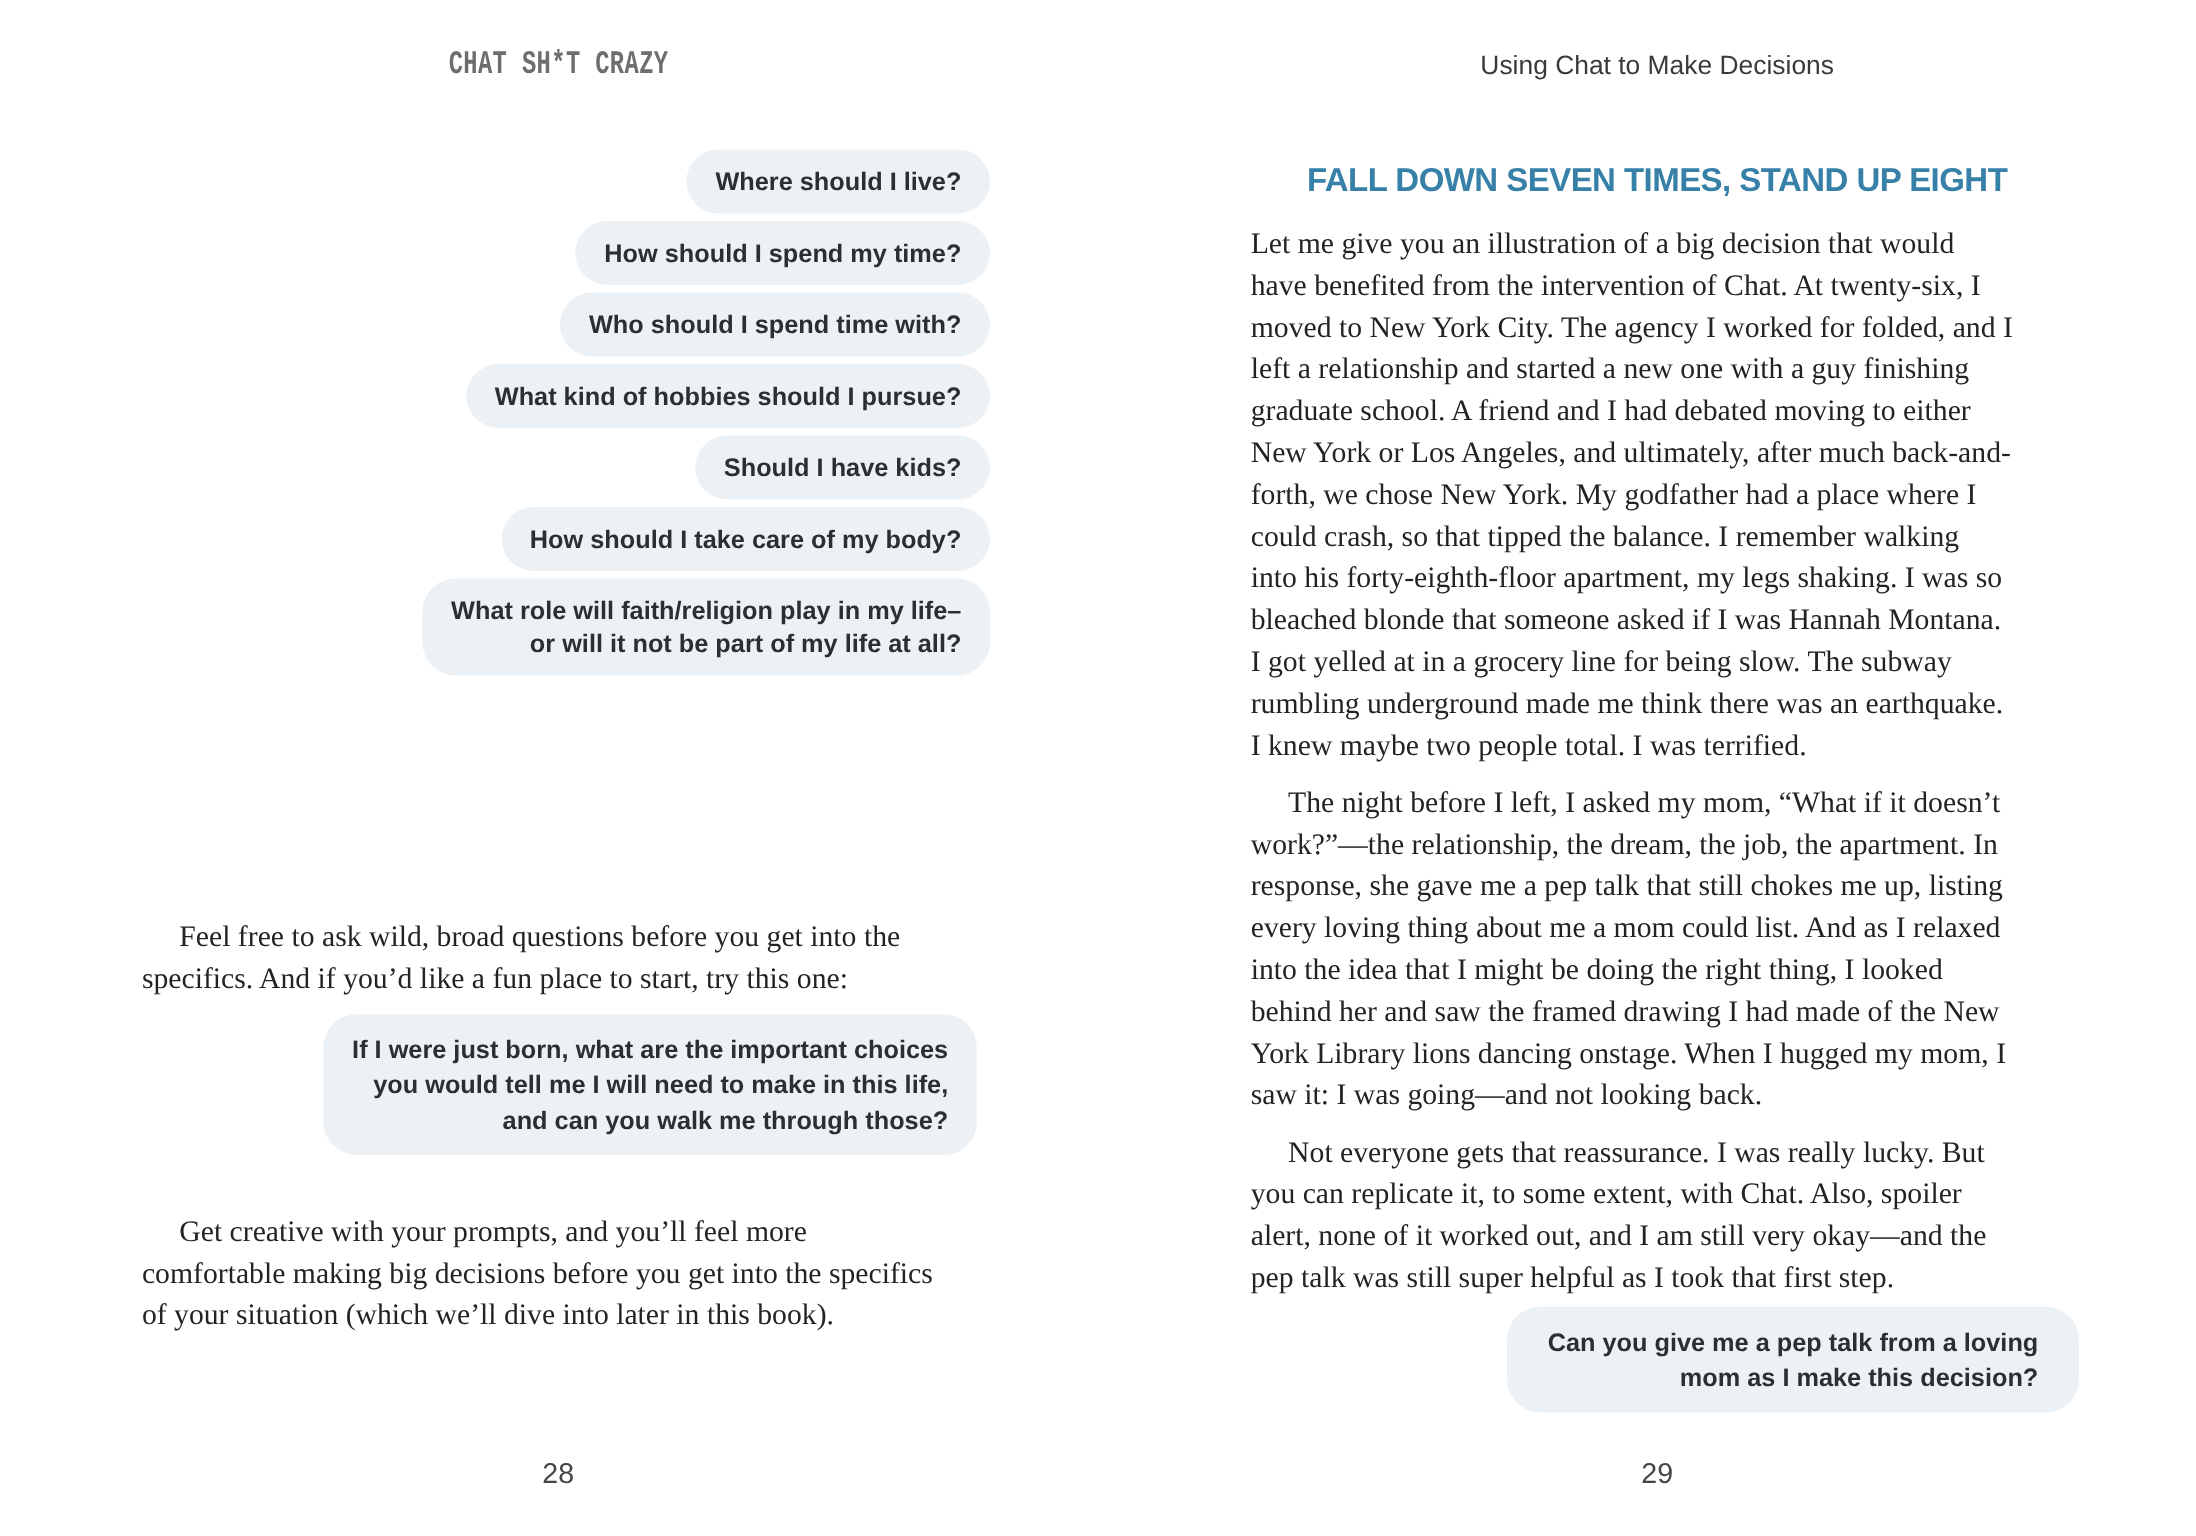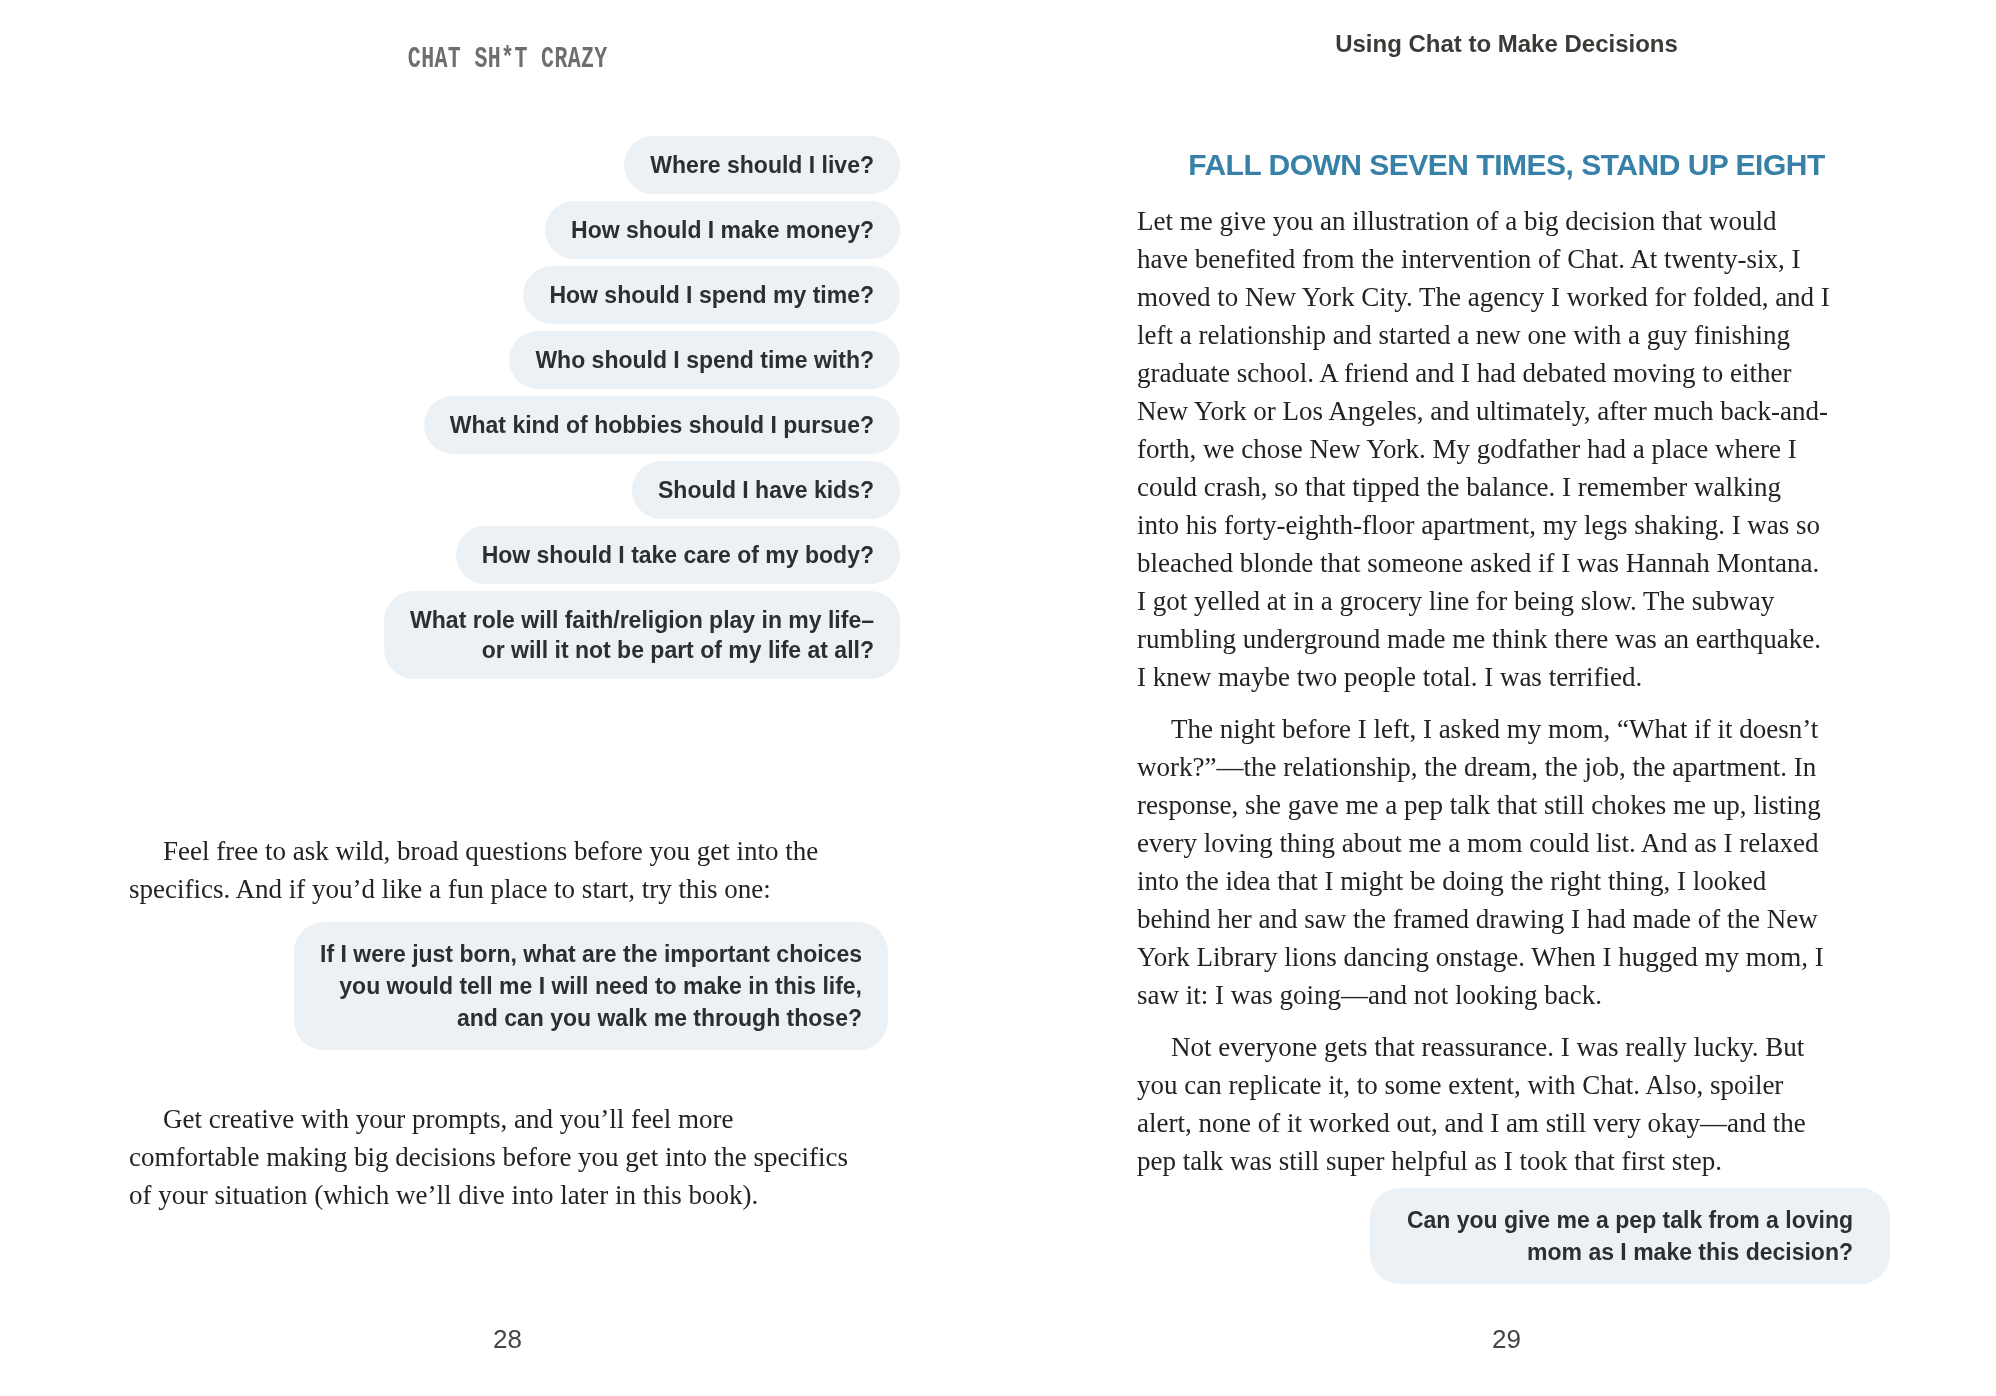--- a/index.html
+++ b/index.html
@@ -14,21 +14,21 @@
   .page-left  { left: 0;    width: 998px; }
   .page-right { left: 998px; width: 998px; }
 
   .col { position: absolute; top: 0; height: 1396px; }
   .col-left  { left: 115px;  width: 785px; }
   .col-right { left: 125px;  width: 767px; } 
 
   .running-head { position: absolute; width: 100%; text-align: center; }
   .running-head-left { top: 42px; color: #6e6e6e; font-weight: bold; font-size: 30px; letter-spacing: 0.5px; font-family: Liberation Mono, monospace; }
   .running-head-left .squeeze { display: inline-block; transform: scaleX(0.72); transform-origin: center; white-space: nowrap; }
-  .running-head-right { top: 30px; color: #3a3a36; font-weight: bold; font-size: 24px; }
+  .running-head-right { top: 46px; color: #3a3a36; font-weight: normal; font-size: 24px; }
 
   .bubble-stack {
     position: absolute; top: 136px; right: 0; width: 100%;
     display: flex; flex-direction: column; align-items: flex-end; gap: 7px;
   }
   .bubble {
     background: #ecf1f5; color: #2b2f31;
     font-weight: bold; font-size: 23px; line-height: 30px;
     padding: 14px 26px; border-radius: 30px;
     text-align: right; white-space: pre;
@@ -63,21 +63,20 @@
 
 <section class="page page-left">
   <div class="col col-left">
 
     <header class="running-head running-head-left">
       <span class="squeeze">CHAT SH*T CRAZY</span>
     </header>
 
     <div class="bubble-stack">
       <div class="bubble">Where should I live?</div>
-      <div class="bubble">How should I make money?</div>
       <div class="bubble">How should I spend my time?</div>
       <div class="bubble">Who should I spend time with?</div>
       <div class="bubble">What kind of hobbies should I pursue?</div>
       <div class="bubble">Should I have kids?</div>
       <div class="bubble">How should I take care of my body?</div>
       <div class="bubble">What role will faith/religion play in my life–
 or will it not be part of my life at all?</div>
     </div>
 
     <p class="serif indent para-left-1">Feel free to ask wild, broad questions before you get into the

